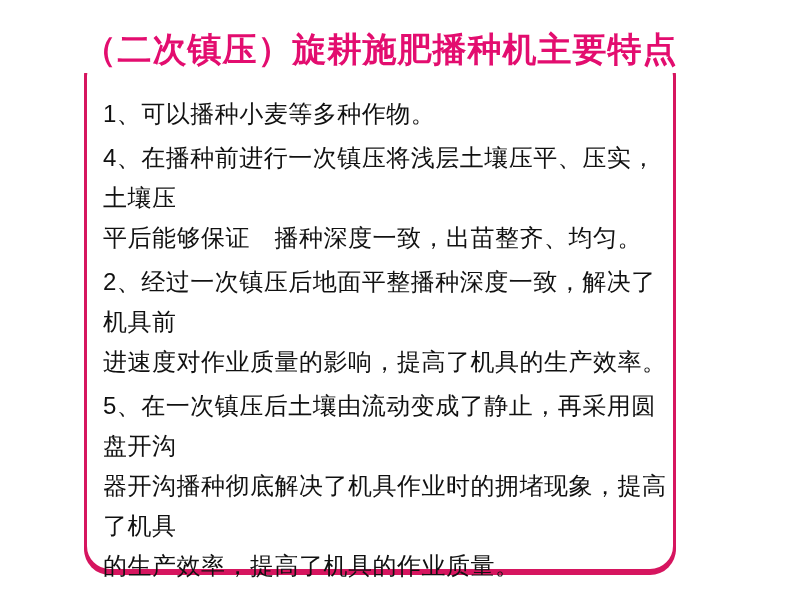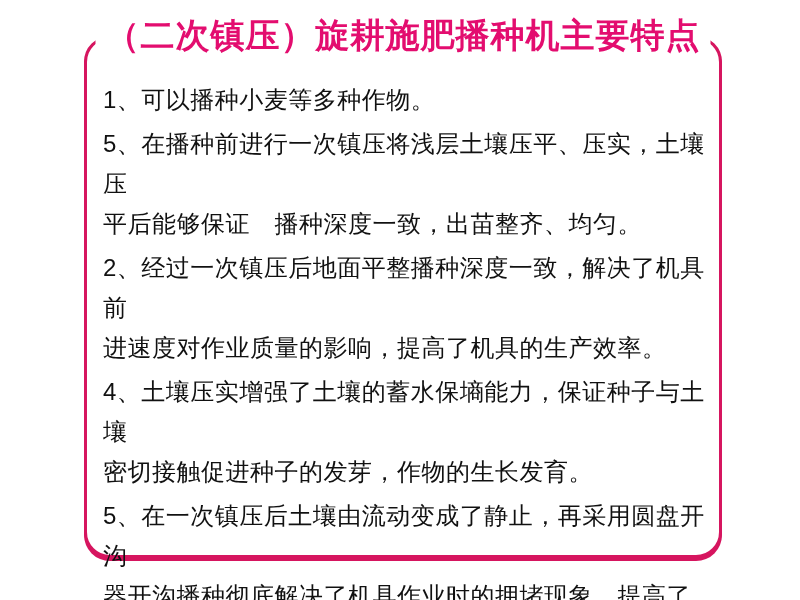--- a/index.html
+++ b/index.html
@@ -7,22 +7,22 @@
     width: 800px;
     height: 600px;
     position: relative;
     background: var(--background, #ffffff);
     font-family: "Liberation Sans", "DejaVu Sans", sans-serif;
     overflow: hidden;
   }
   .frame {
     position: absolute;
     left: 84px;
-    top: 36px;
-    width: 638px;
+    top: 50px;
+    width: 592px;
     height: 522px;
     box-sizing: border-box;
     border: 3px solid var(--frame-border, #d6155f);
     border-radius: 26px;
     box-shadow: 0 3px 0 0 var(--frame-border, #d6155f);
     background: var(--background, #ffffff);
   }
   .frame-title {
     position: absolute;
     left: 50%;
@@ -52,24 +52,22 @@
     letter-spacing: 0.5px;
   }
 </style>
 </head>
 <body>
 
 <div class="frame">
   <div class="frame-title">（二次镇压）旋耕施肥播种机主要特点</div>
   <div class="frame-body">
     <p>1、可以播种小麦等多种作物。</p>
-    <p>5、在播种前进行一次镇压将浅层土壤压平、压实，土壤压
+    <p>4、在播种前进行一次镇压将浅层土壤压平、压实，土壤压
 平后能够保证　播种深度一致，出苗整齐、均匀。</p>
     <p>2、经过一次镇压后地面平整播种深度一致，解决了机具前
 进速度对作业质量的影响，提高了机具的生产效率。</p>
-    <p>4、土壤压实增强了土壤的蓄水保墒能力，保证种子与土壤
-密切接触促进种子的发芽，作物的生长发育。</p>
     <p>5、在一次镇压后土壤由流动变成了静止，再采用圆盘开沟
 器开沟播种彻底解决了机具作业时的拥堵现象，提高了机具
 的生产效率，提高了机具的作业质量。</p>
 
   </div>
 </div>
 
 </body></html>

